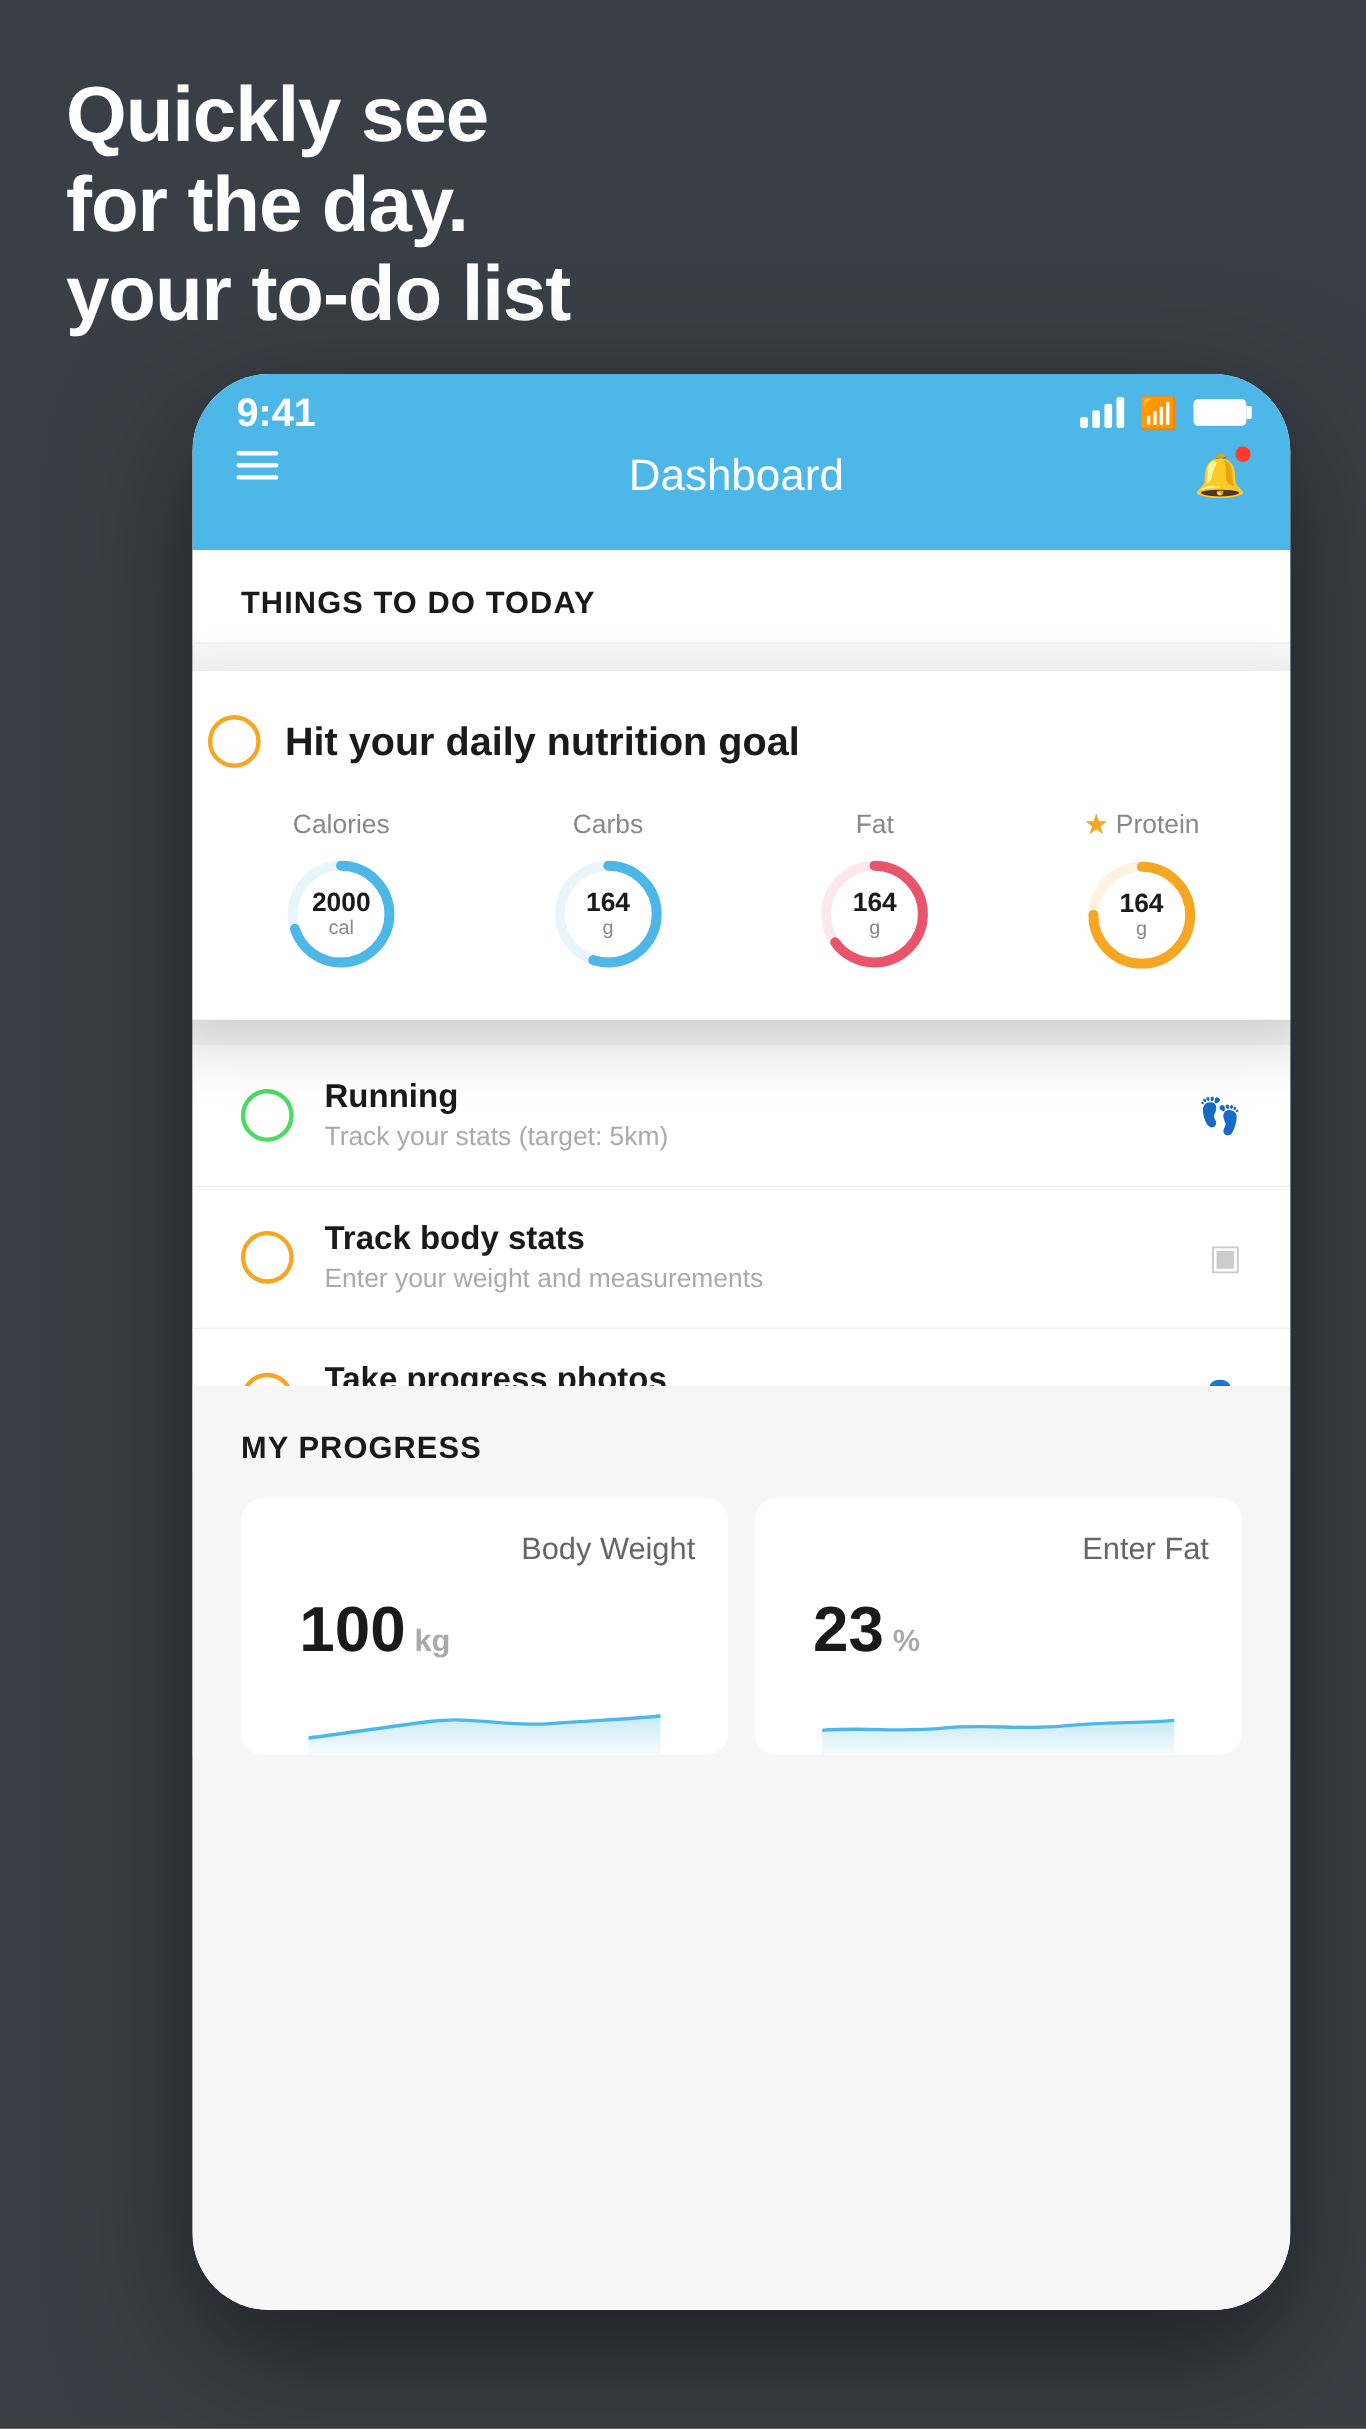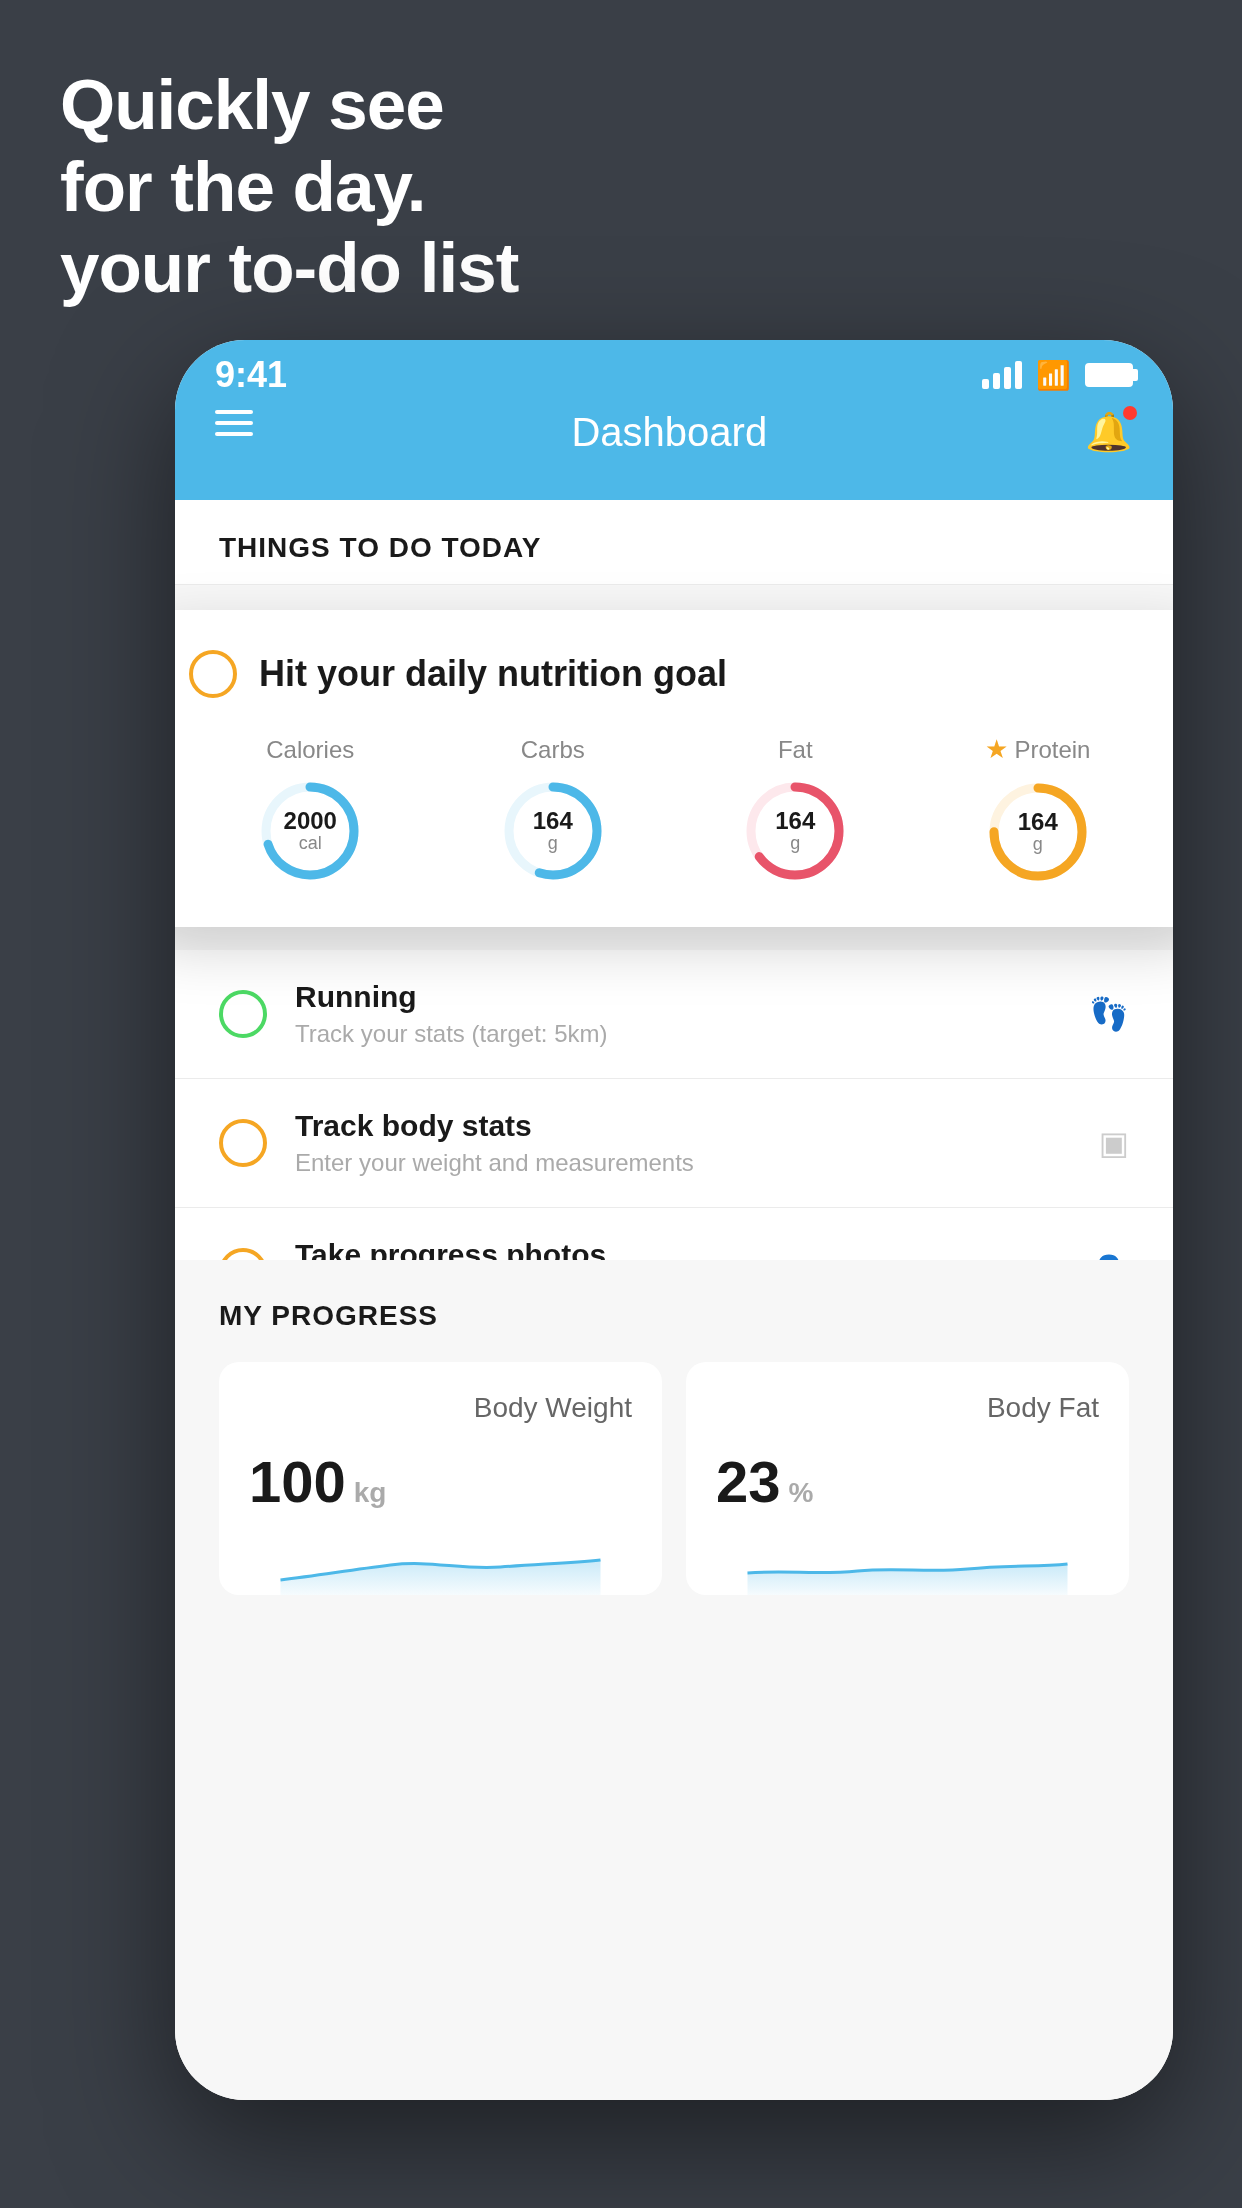--- a/index.html
+++ b/index.html
@@ -335,20 +335,21 @@
     .progress-value-row {
       display: flex;
       align-items: baseline;
       gap: 8px;
       margin-bottom: 20px;
     }
     .progress-value {
       font-size: 58px;
       font-weight: 700;
       color: #1a1a1a;
+      margin-left: 23px;
     }
     .progress-unit {
       font-size: 28px;
       color: #aaa;
       font-weight: 700;
     }
     .sparkline {
       width: 100%;
       height: 60px;
       display: block;
@@ -514,21 +515,21 @@
                   <stop offset="0%" stop-color="#4db8e8" stop-opacity="0.3"></stop>
                   <stop offset="100%" stop-color="#4db8e8" stop-opacity="0.05"></stop>
                 </linearGradient>
               </defs>
               <path d="M0,45 C40,40 70,35 110,30 C150,25 180,35 220,32 C260,29 290,28 320,25" stroke="#4db8e8" stroke-width="3" fill="none"></path>
               <path d="M0,45 C40,40 70,35 110,30 C150,25 180,35 220,32 C260,29 290,28 320,25 L320,60 L0,60 Z" fill="url(#wg)"></path>
             </svg>
           </div>
 
           <div class="progress-card">
-            <div class="progress-card-title">Body Fat</div>
+            <div class="progress-card-title">Enter Fat</div>
             <div class="progress-value-row">
               <span class="progress-value">23</span>
               <span class="progress-unit">%</span>
             </div>
             <svg class="sparkline" viewBox="0 0 320 60">
               <defs>
                 <linearGradient id="fg" x1="0" y1="0" x2="0" y2="1">
                   <stop offset="0%" stop-color="#4db8e8" stop-opacity="0.3"></stop>
                   <stop offset="100%" stop-color="#4db8e8" stop-opacity="0.05"></stop>
                 </linearGradient>

